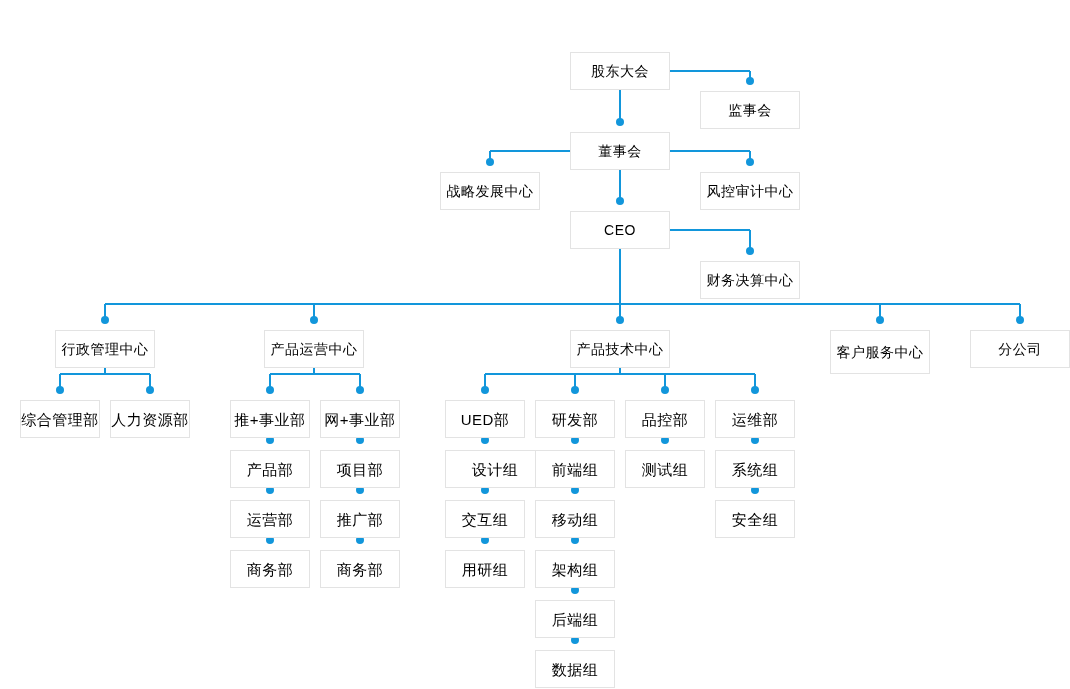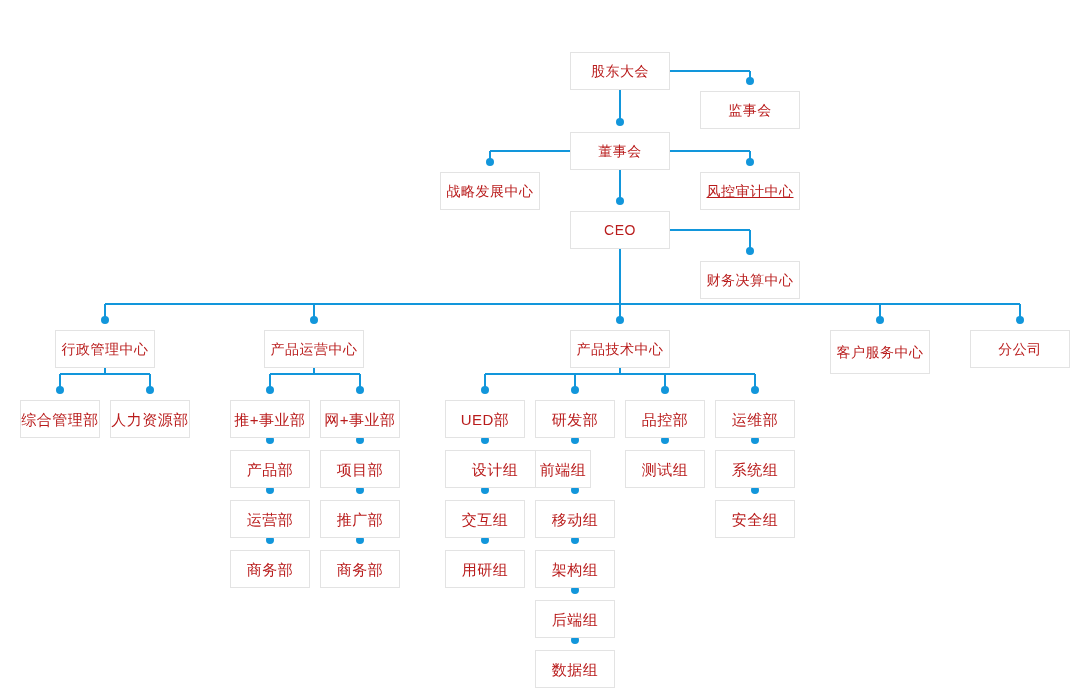--- a/index.html
+++ b/index.html
@@ -24,21 +24,21 @@
     pointer-events: none;
   }
   .node {
     position: absolute;
     box-sizing: border-box;
     border: 1px solid #e3e3e3;
     background: #ffffff;
     display: flex;
     align-items: center;
     justify-content: center;
-    color: #b91c1c;
+    color: #000000;
     font-size: 14px;
     line-height: 1;
     letter-spacing: 0.5px;
     white-space: nowrap;
     user-select: none;
   }
   .node.small { font-size: 15px; }
 </style>
 </head>
 <body>
@@ -136,21 +136,21 @@
       </div>
       <div class="node" style="left: 700px; top: 91px; width: 100px; height: 38px;">
         <span>监事会</span>
       </div>
       <div class="node" style="left: 570px; top: 132px; width: 100px; height: 38px;">
         <span>董事会</span>
       </div>
       <div class="node" style="left: 440px; top: 172px; width: 100px; height: 38px;">
         <span>战略发展中心</span>
       </div>
-      <div class="node" style="left: 700px; top: 172px; width: 100px; height: 38px; text-decoration: underline;">
+      <div class="node" style="left: 700px; top: 172px; width: 100px; height: 38px;">
         <span>风控审计中心</span>
       </div>
       <div class="node" style="left: 570px; top: 211px; width: 100px; height: 38px; text-align: center;">
         <span>CEO</span>
       </div>
       <div class="node" style="left: 700px; top: 261px; width: 100px; height: 38px;">
         <span>财务决算中心</span>
       </div>
       <div class="node" style="left: 55px; top: 330px; width: 100px; height: 38px;">
         <span>行政管理中心</span>
@@ -205,21 +205,21 @@
       </div>
       <div class="node small" style="left: 625px; top: 400px; width: 80px; height: 38px;">
         <span>品控部</span>
       </div>
       <div class="node small" style="left: 715px; top: 400px; width: 80px; height: 38px;">
         <span>运维部</span>
       </div>
       <div class="node small" style="left: 445px; top: 450px; width: 100px; height: 38px;">
         <span>设计组</span>
       </div>
-      <div class="node small" style="left: 535px; top: 450px; width: 56px; height: 38px;">
+      <div class="node small" style="left: 535px; top: 450px; width: 80px; height: 38px;">
         <span>前端组</span>
       </div>
       <div class="node small" style="left: 625px; top: 450px; width: 80px; height: 38px;">
         <span>测试组</span>
       </div>
       <div class="node small" style="left: 715px; top: 450px; width: 80px; height: 38px;">
         <span>系统组</span>
       </div>
       <div class="node small" style="left: 445px; top: 500px; width: 80px; height: 38px;">
         <span>交互组</span>

